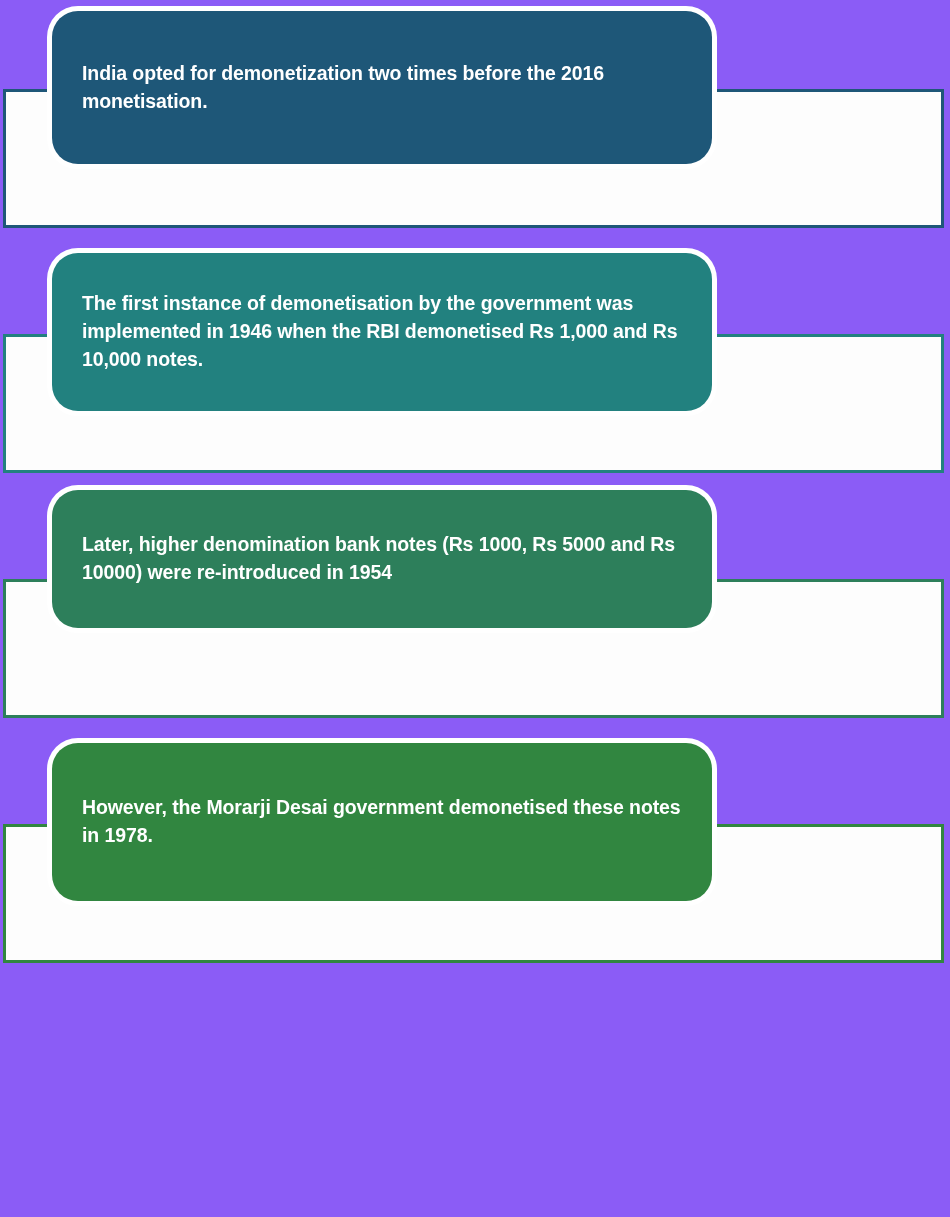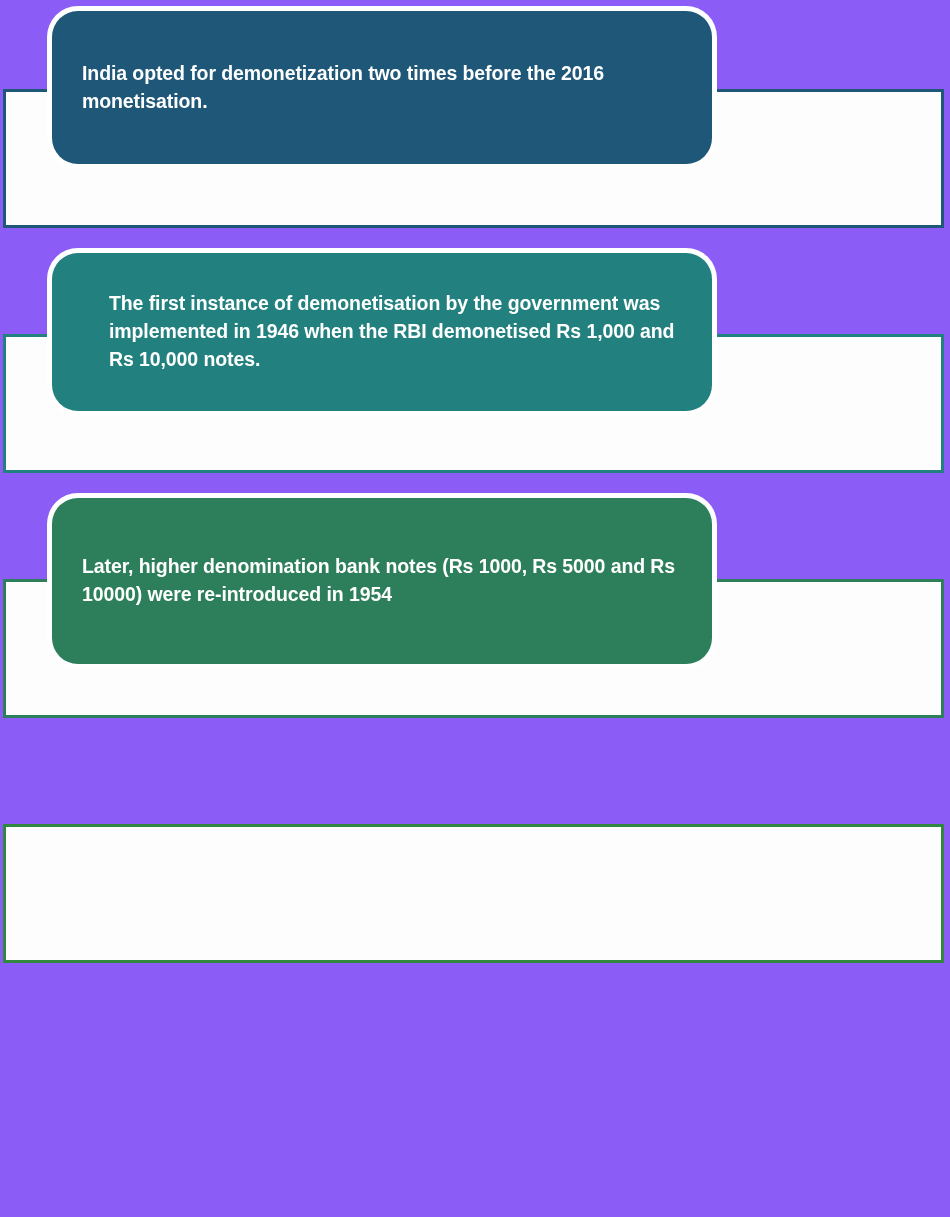--- a/index.html
+++ b/index.html
@@ -63,26 +63,26 @@
   }
 
   
   #section-1 { top: 0; height: 240px; }
   #section-1 .band { top: 89px; height: 139px; border-color: #1e5778; }
   #section-1 .card { top: 11px; height: 153px; background: #1e5778; }
 
   
   #section-2 { top: 240px; height: 245px; }
   #section-2 .band { top: 94px; height: 139px; border-color: #22817f; }
-  #section-2 .card { top: 13px; height: 158px; background: #22817f; padding-left: 27px; }
+  #section-2 .card { top: 13px; height: 158px; background: #22817f; }
 
   
   #section-3 { top: 485px; height: 245px; }
   #section-3 .band { top: 94px; height: 139px; border-color: #2d7f5b; }
-  #section-3 .card { top: 13px; height: 166px; background: #2d7f5b; }
+  #section-3 .card { top: 5px; height: 138px; background: #2d7f5b; }
 
   
   #section-4 { top: 730px; height: 245px; }
   #section-4 .band { top: 94px; height: 139px; border-color: #318640; }
   #section-4 .card { top: 13px; height: 158px; background: #318640; }
 
   
   #section-5 { top: 975px; height: 242px; }
   #section-5 .band { top: 94px; height: 139px; border-color: #538a3f; }
   #section-5 .card { top: 13px; height: 158px; background: #538a3f; }
@@ -108,16 +108,19 @@
 
   <div class="section" id="section-3">
     <div class="band"></div>
     <div class="card">
       <p class="card-text">Later, higher denomination bank notes (Rs 1000, Rs 5000 and Rs 10000) were re-introduced in 1954</p>
     </div>
   </div>
 
   <div class="section" id="section-4">
     <div class="band"></div>
+    <div class="card">
+      <p class="card-text">However, the Morarji Desai government demonetised these notes in 1978.</p>
+    </div>
   </div>
 
 
 </div>
 
 </body></html>

